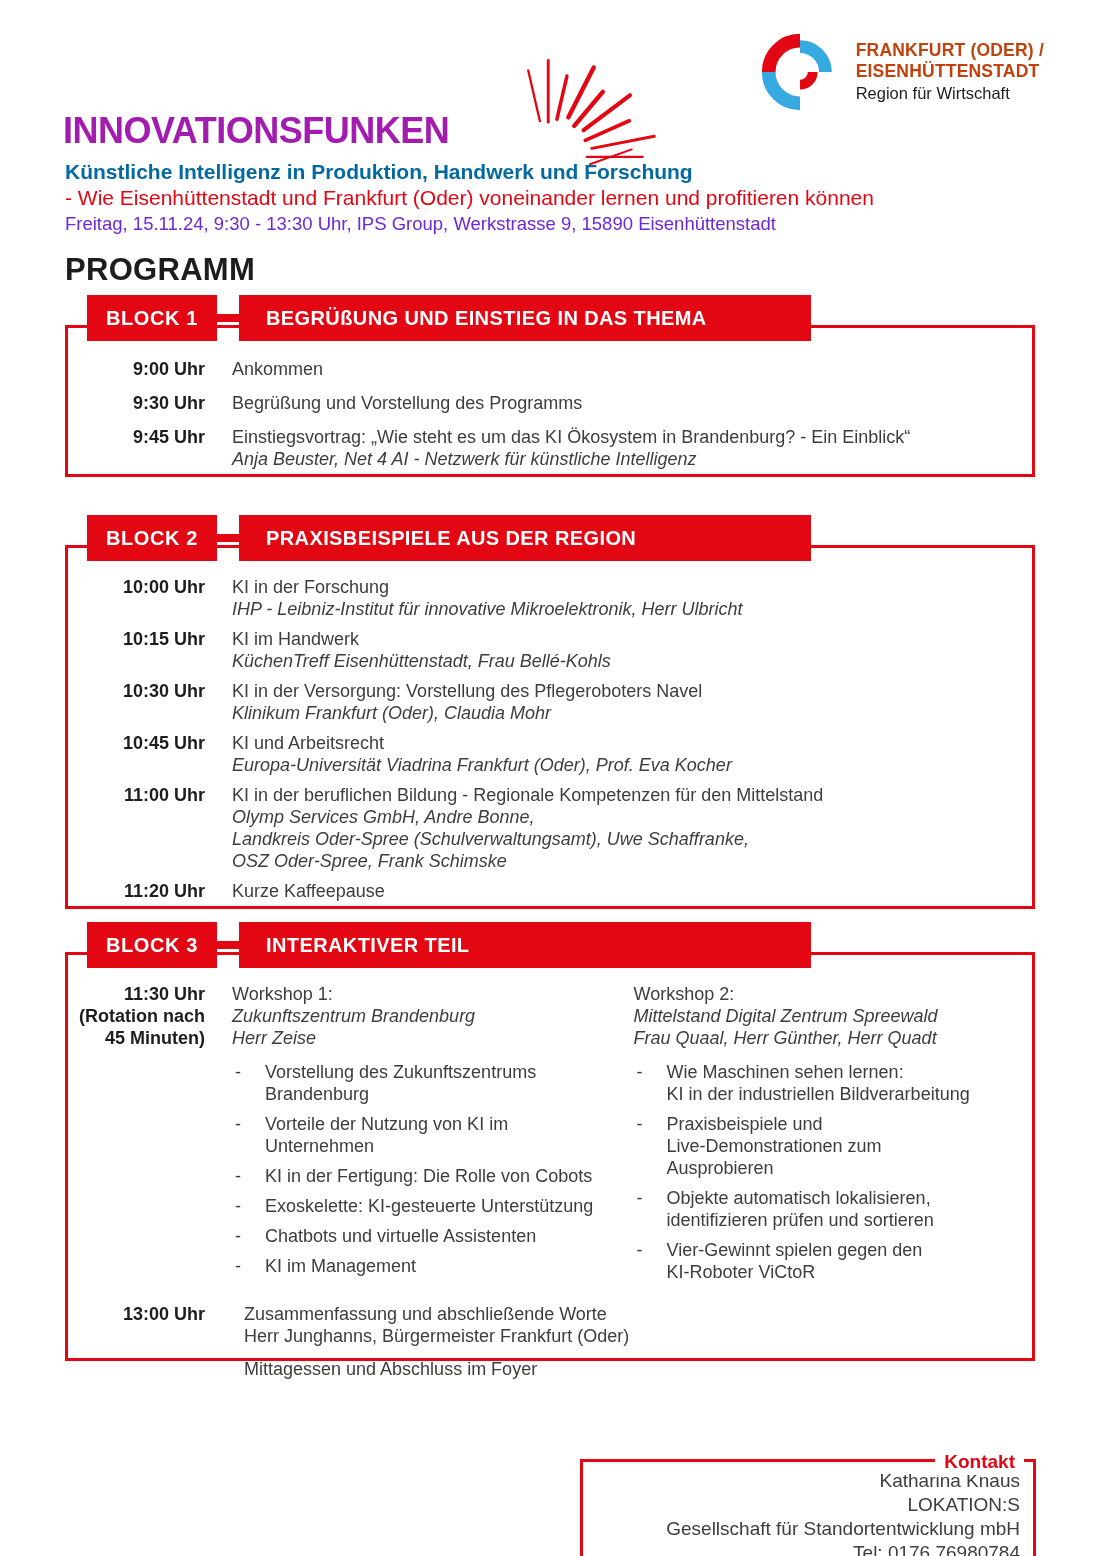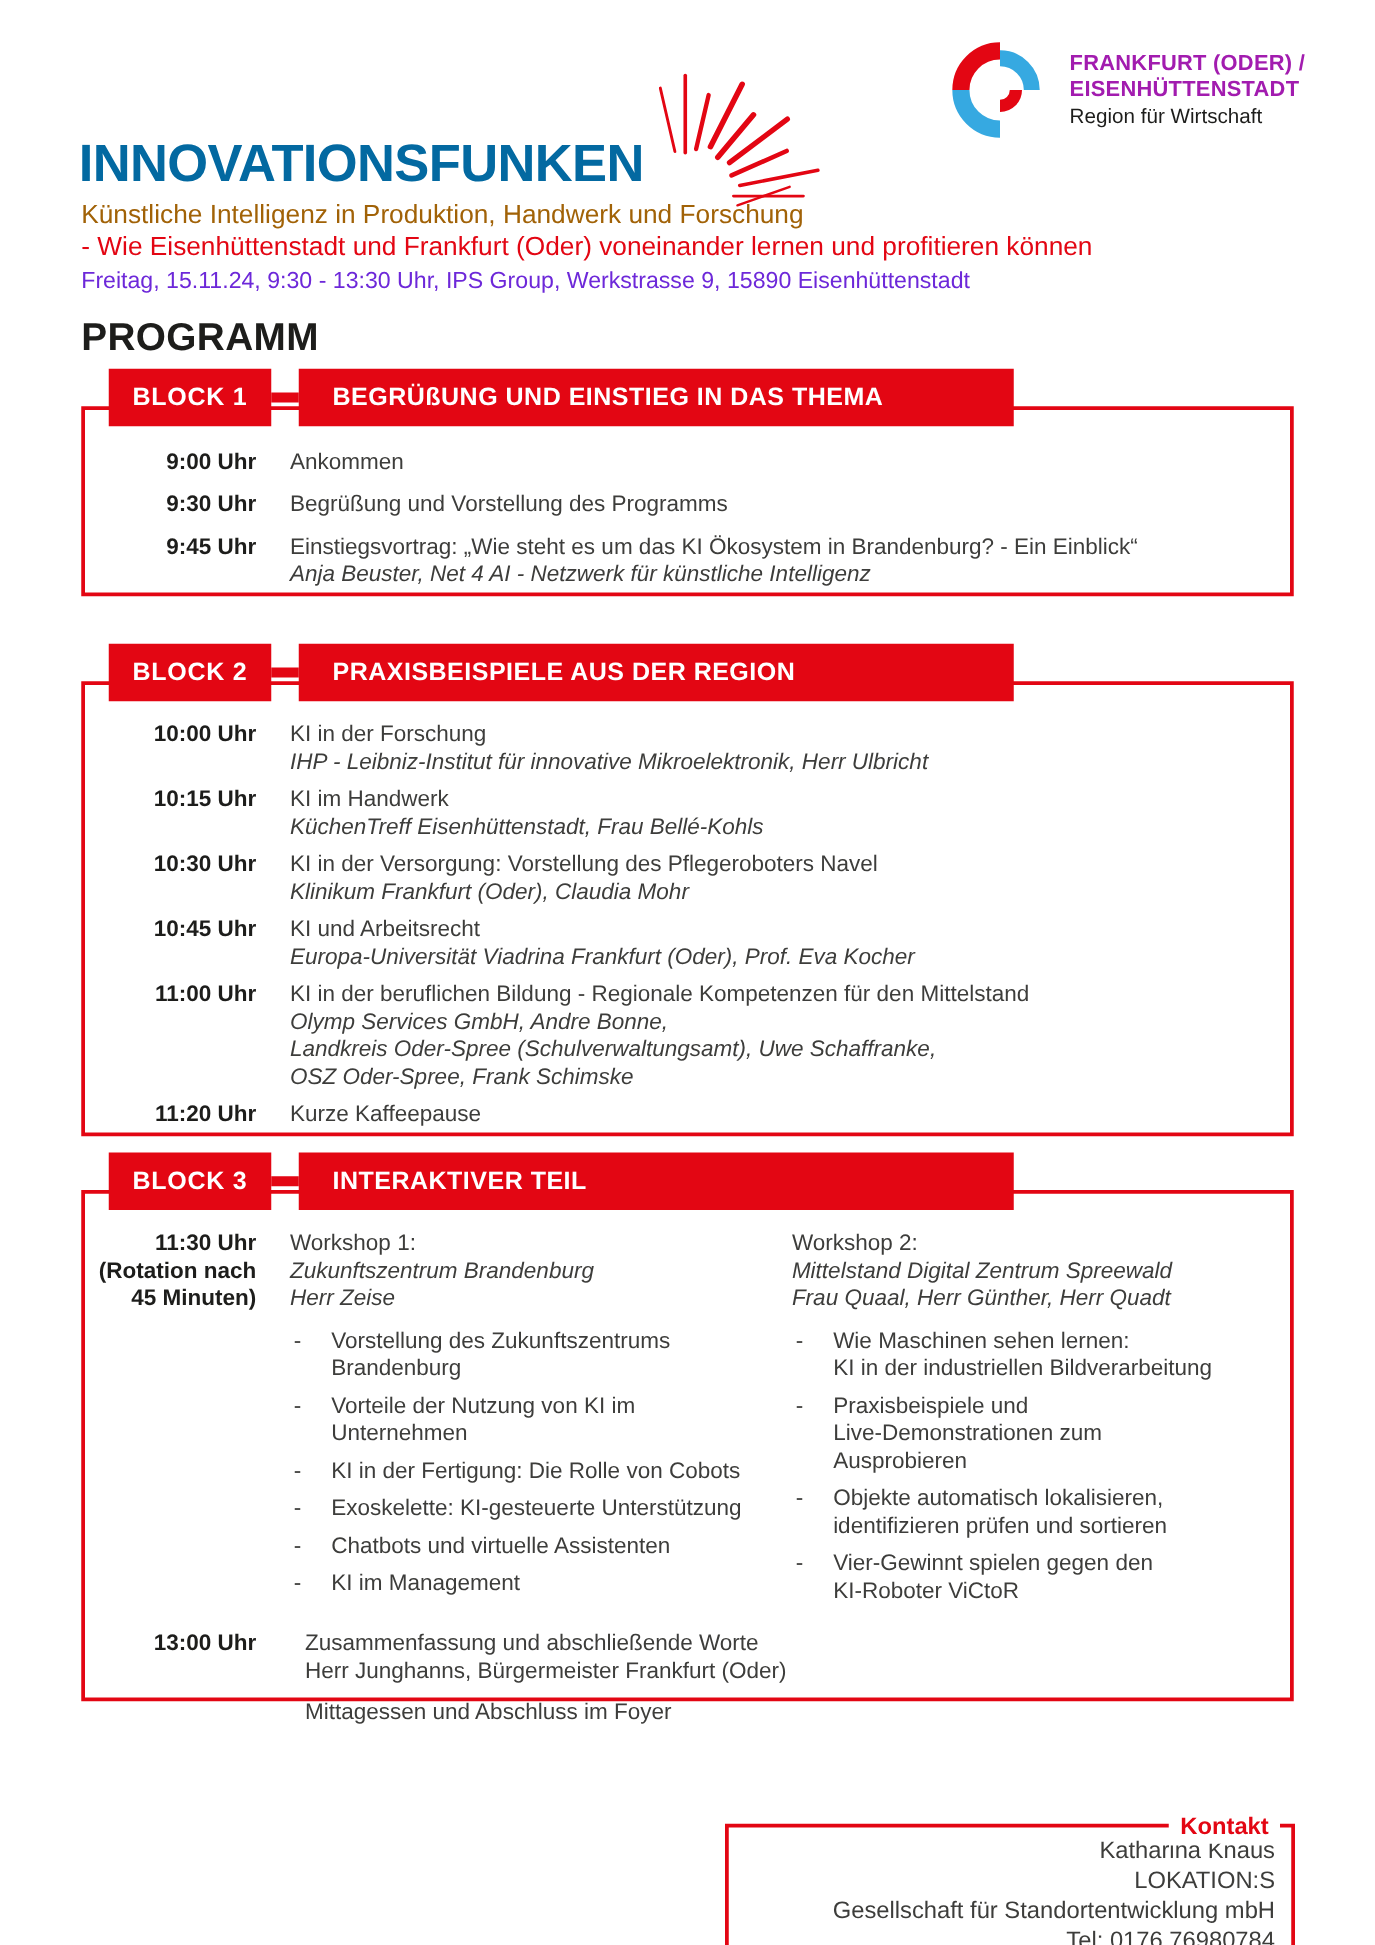--- a/index.html
+++ b/index.html
@@ -4,28 +4,28 @@
 <style>
   html,body{margin:0;padding:0;background:#ffffff;}
   .page{
     position:relative;width:1100px;height:1556px;background:#fff;
     font-family:"Liberation Sans",sans-serif;color:#3d3d3b;overflow:hidden;
   }
   
   .logo{position:absolute;top:28px;right:56px;display:flex;align-items:center;gap:12px;}
   .logo-mark{width:88px;height:88px;flex-shrink:0;}
   .logo-text{display:flex;flex-direction:column;}
-  .logo-name{font-size:17.5px;font-weight:700;color:#a21caf;line-height:21px;letter-spacing:.2px;}
+  .logo-name{font-size:17.5px;font-weight:700;color:#c2410c;line-height:21px;letter-spacing:.2px;}
   .logo-tagline{font-size:16.5px;font-weight:400;color:#1d1d1b;line-height:22px;}
   .spark{position:absolute;left:527px;top:30px;width:135px;height:138px;}
   .doc-title{
     position:absolute;left:63px;top:106px;margin:0;
-    font-size:42px;font-weight:800;letter-spacing:-.5px;color:#0369a1;line-height:50px;
-  }
-  .doc-sub{position:absolute;left:65px;top:159px;margin:0;color:#a16207;font-size:21px;line-height:26px;font-weight:400;}
+    font-size:36px;font-weight:800;letter-spacing:-.5px;color:#a21caf;line-height:50px;
+  }
+  .doc-sub{position:absolute;left:65px;top:159px;margin:0;color:#0369a1;font-size:21px;line-height:26px;font-weight:700;}
   .doc-sub2{position:absolute;left:65px;top:185px;margin:0;color:#e30613;font-size:21px;line-height:26px;font-weight:400;}
   .doc-meta{position:absolute;left:65px;top:212px;margin:0;color:#6d28d9;font-size:18.5px;line-height:24px;}
   
   .content{position:absolute;top:252px;left:65px;width:970px;}
   .program-heading{margin:0 0 37px 0;font-size:31px;line-height:36px;font-weight:800;color:#1d1d1b;letter-spacing:.3px;}
   .block{position:relative;border:3px solid #e30613;box-sizing:border-box;}
   .block-1{height:152px;}
   .block-2{height:364px;margin-top:68px;}
   .block-3{height:409px;margin-top:43px;}
   .block-head{position:absolute;top:-25px;left:19px;display:flex;align-items:center;height:29px;}

